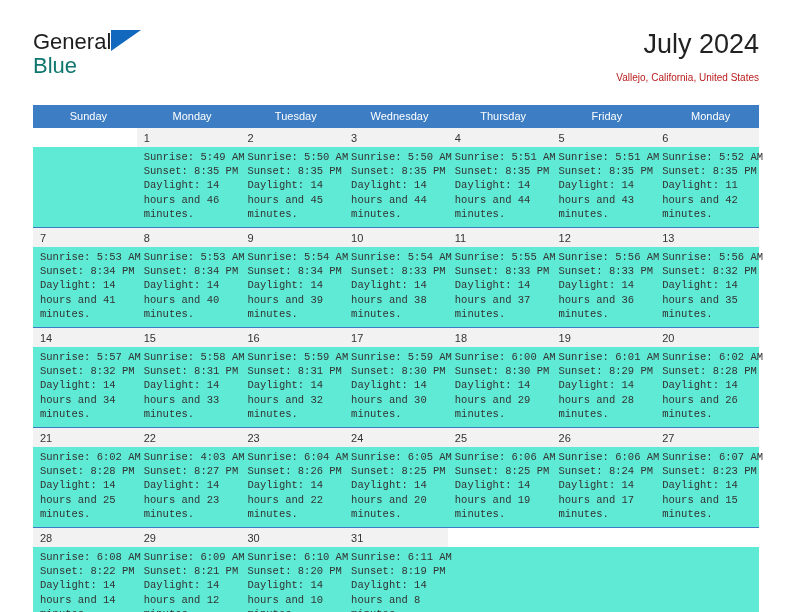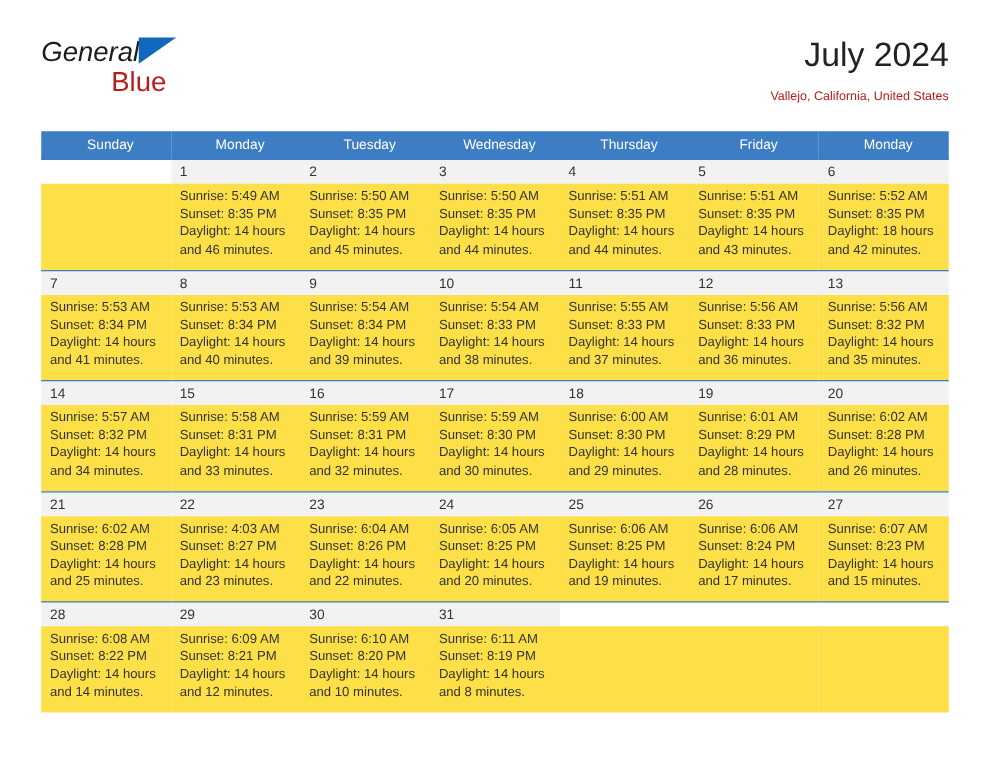--- a/index.html
+++ b/index.html
@@ -35,38 +35,36 @@
     top: 30px;
     width: 210px;
     height: 52px;
   }
   .logo-general {
     font-size: 22px;
     color: #1d1d1d;
     letter-spacing: 0px;
     line-height: 24px;
     font-family: "Liberation Sans", sans-serif;
-    font-style: italic;
   }
   .logo-tri {
     display: inline-block;
     vertical-align: -2px;
     width: 0;
     height: 0;
     margin-left: 0px;
     border-left: 30px solid #1168bd;
     border-bottom: 21px solid transparent;
   }
   .logo-blue {
     display: block;
     font-size: 22px;
-    color: #b91c1c;
+    color: #0f766e;
     line-height: 22px;
     margin-top: 1px;
-    margin-left: 56px;
   }
   .title-block {
     position: absolute;
     right: 33px;
     top: 28px;
     text-align: right;
     margin-left: 12px;
   }
   .cal-title {
     font-size: 27px;
@@ -111,28 +109,29 @@
     color: #333333;
     padding: 4px 0 3px 7px;
     height: 17px;
     vertical-align: top;
     box-sizing: border-box;
   }
   .daynum-cell.blank {
     background: #ffffff;
   }
   .info-cell {
-    background: #fde047;
+    background: #5eead4;
     font-size: 10.5px;
     color: #333333;
     padding: 3px 6px 6px 7px;
     vertical-align: top;
     line-height: 14.2px;
     height: 69px;
     box-sizing: border-box;
+    font-family: Liberation Mono, monospace;
   }
   .info-line {
     white-space: nowrap;
   }
   .info-daylight {
     white-space: normal;
   }
 </style>
 </head>
 <body>
@@ -207,21 +206,21 @@
             <div class="info-daylight">Daylight: 14 hours and 44 minutes.</div>
           </td>
           <td class="info-cell">
             <div class="info-line">Sunrise: 5:51 AM</div>
             <div class="info-line">Sunset: 8:35 PM</div>
             <div class="info-daylight">Daylight: 14 hours and 43 minutes.</div>
           </td>
           <td class="info-cell">
             <div class="info-line">Sunrise: 5:52 AM</div>
             <div class="info-line">Sunset: 8:35 PM</div>
-            <div class="info-daylight">Daylight: 18 hours and 42 minutes.</div>
+            <div class="info-daylight">Daylight: 11 hours and 42 minutes.</div>
           </td>
         </tr>
         <tr class="weekrow">
           <td class="daynum-cell">7</td>
           <td class="daynum-cell">8</td>
           <td class="daynum-cell">9</td>
           <td class="daynum-cell">10</td>
           <td class="daynum-cell">11</td>
           <td class="daynum-cell">12</td>
           <td class="daynum-cell">13</td>

